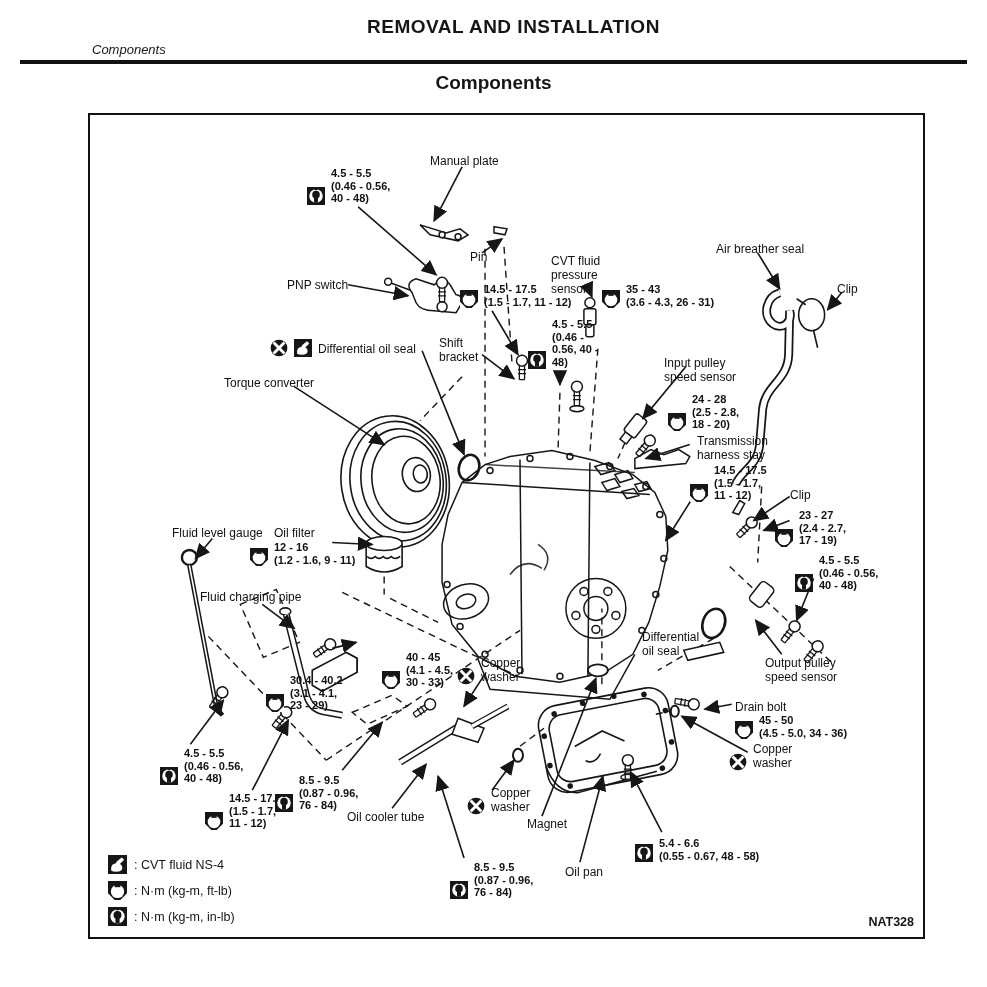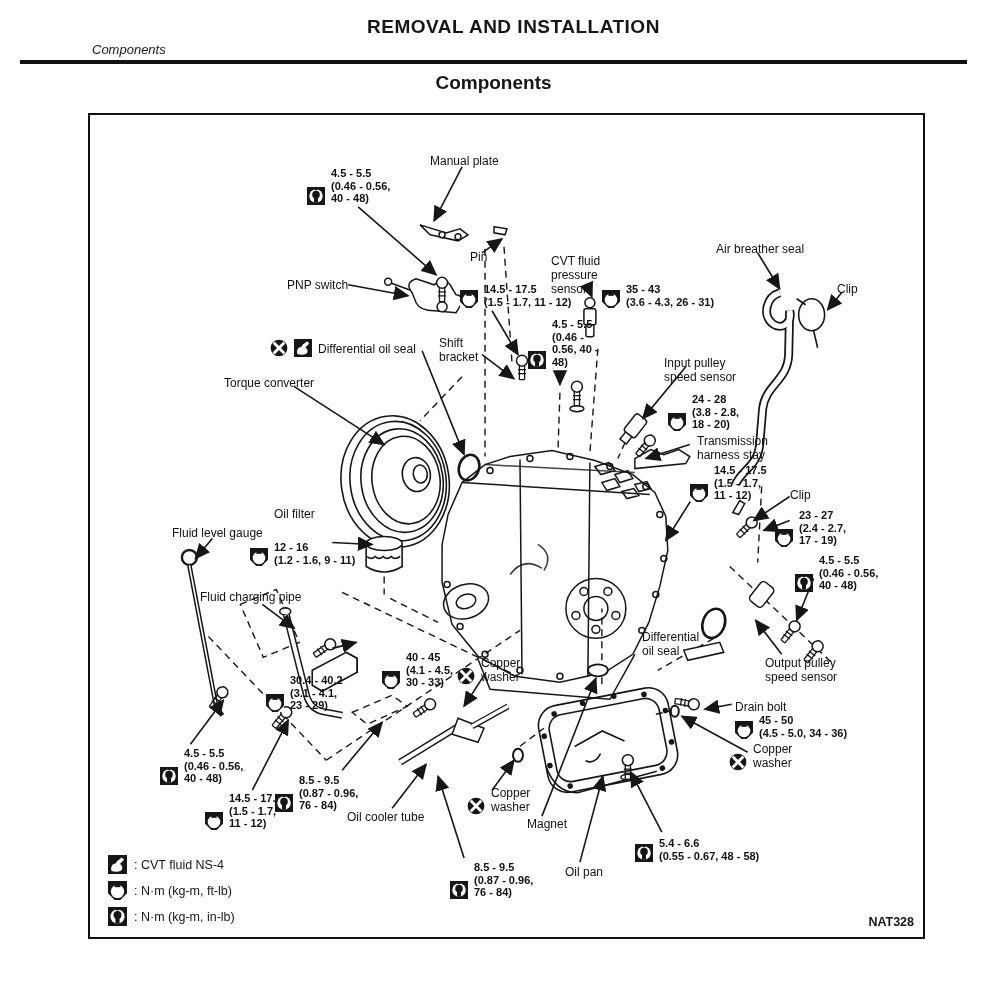--- a/index.html
+++ b/index.html
@@ -266,21 +266,21 @@
           </svg></span><span>Differential oil seal</span></div>
       <div class="lbl" style="left: 349px; top: 222px;"><span>Shift
 bracket</span></div>
       <div class="lbl" style="left: 134px; top: 262px;"><span>Torque converter</span></div>
       <div class="lbl" style="left: 574px; top: 242px;"><span>Input pulley
 speed sensor</span></div>
       <div class="lbl" style="left: 607px; top: 320px;"><span>Transmission
 harness stay</span></div>
       <div class="lbl" style="left: 700px; top: 374px;"><span>Clip</span></div>
       <div class="lbl" style="left: 82px; top: 412px;"><span>Fluid level gauge</span></div>
-      <div class="lbl" style="left: 184px; top: 393px;"><span>Oil filter</span></div>
+      <div class="lbl" style="left: 184px; top: 412px;"><span>Oil filter</span></div>
       <div class="lbl" style="left: 110px; top: 476px;"><span>Fluid charging pipe</span></div>
       <div class="lbl" style="left: 552px; top: 516px;"><span>Differential
 oil seal</span></div>
       <div class="lbl" style="left: 675px; top: 542px;"><span>Output pulley
 speed sensor</span></div>
       <div class="lbl" style="left: 257px; top: 696px;"><span>Oil cooler tube</span></div>
       <div class="lbl" style="left: 367px; top: 542px;"><span class="ic"><svg viewBox="0 0 20 20">
             <circle cx="10" cy="10" r="9.3" fill="#161616"></circle>
             <path d="M4,4 L16,16 M16,4 L4,16" stroke="#fff" stroke-width="3.2"></path>
           </svg></span><span>Copper
@@ -333,21 +333,21 @@
 (0.46 -
 0.56, 40 -
 48)</span></div>
       <div class="lbl bold" style="left: 578px; top: 278px;"><span class="ic"><svg viewBox="0 0 20 20">
             <rect width="20" height="20" fill="#161616"></rect>
             <circle cx="10" cy="11" r="7" fill="#fff"></circle>
             <rect x="7" y="0" width="6" height="6.5" fill="#161616"></rect>
             <path d="M0,20 L0,13 L7,20 Z" fill="#fff"></path>
             <path d="M20,20 L20,13 L13,20 Z" fill="#fff"></path>
           </svg></span><span>24 - 28
-(3.8 - 2.8,
+(2.5 - 2.8,
 18 - 20)</span></div>
       <div class="lbl bold" style="left: 600px; top: 349px;"><span class="ic"><svg viewBox="0 0 20 20">
             <rect width="20" height="20" fill="#161616"></rect>
             <circle cx="10" cy="11" r="7" fill="#fff"></circle>
             <rect x="7" y="0" width="6" height="6.5" fill="#161616"></rect>
             <path d="M0,20 L0,13 L7,20 Z" fill="#fff"></path>
             <path d="M20,20 L20,13 L13,20 Z" fill="#fff"></path>
           </svg></span><span>14.5 - 17.5
 (1.5 - 1.7,
 11 - 12)</span></div>

